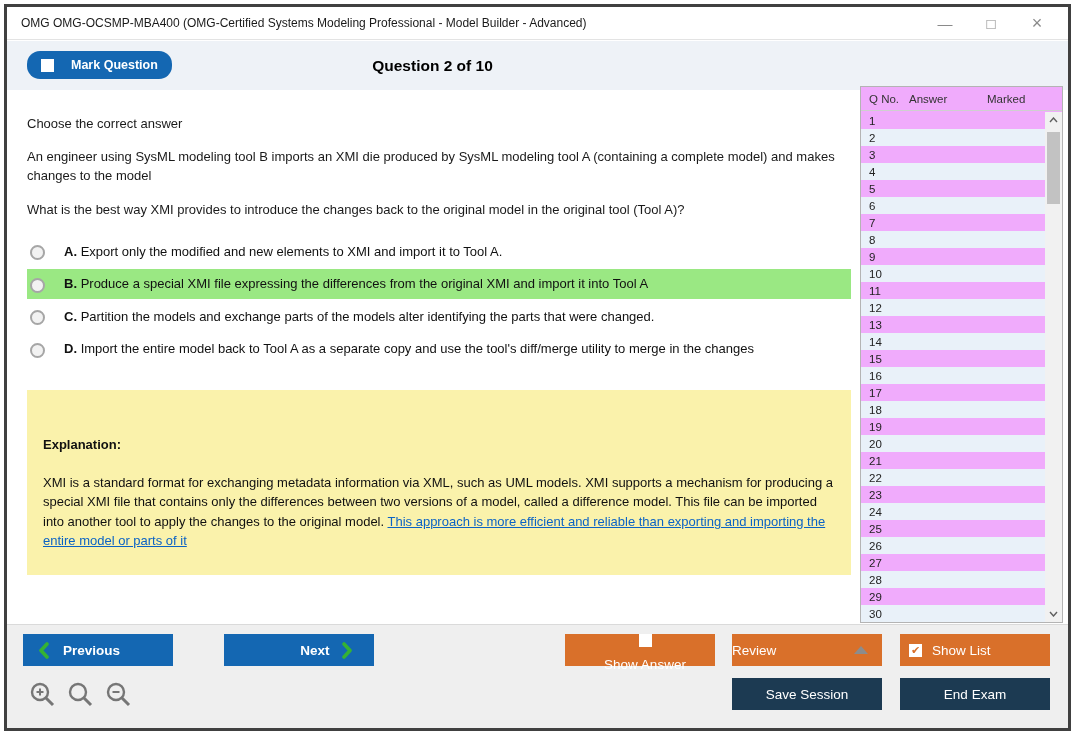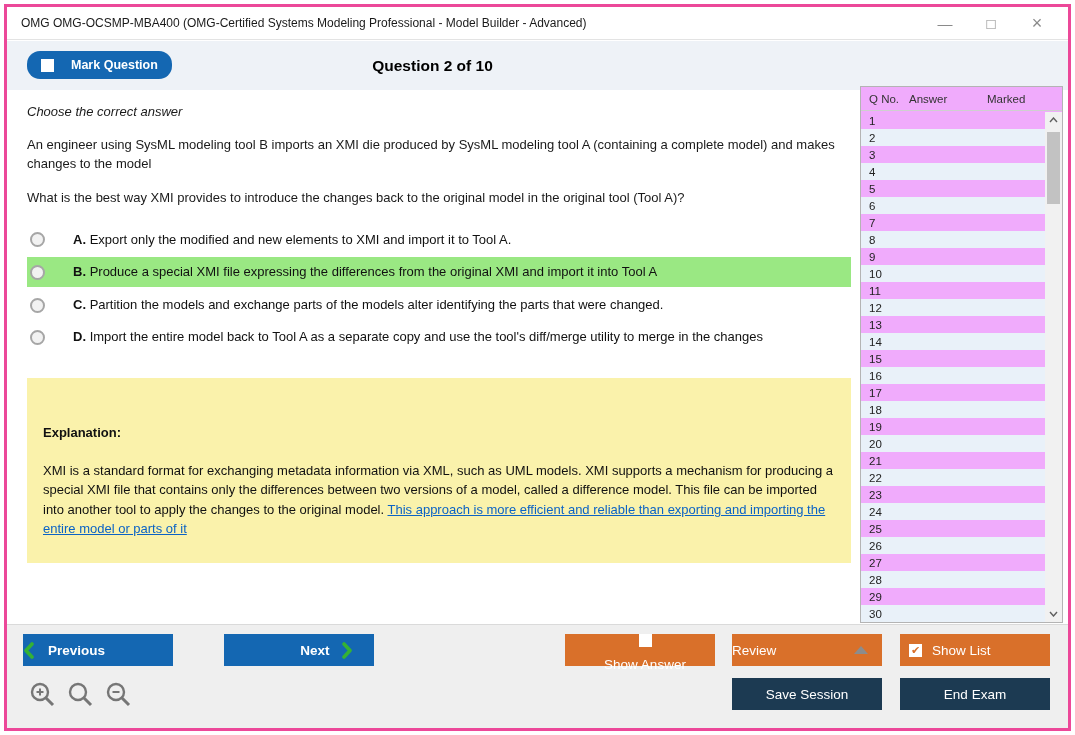--- a/index.html
+++ b/index.html
@@ -1,18 +1,18 @@
 <!DOCTYPE html>
 <html style="--accent-blue: #1467b2; --orange: #d9702a; --navy: #1c3a52; --green-highlight: #9ae883; --explanation-bg: #faf2ab; --link-blue: #0b63c5; --row-alt: #e9f1f9; --chevron-green: #35b234; --header-strip: #eef2f7; --footer-bg: #efefef;"><head>
 <meta charset="utf-8">
 <style>
   * { box-sizing: border-box; margin: 0; padding: 0; }
   body { font-family: "Liberation Sans", sans-serif; background: #fff; }
   .frame { position: relative; width: 1075px; height: 735px; background: #fff; overflow: hidden; }
-  .window { position: absolute; inset: 4px; border: 3px solid #ec4899; background: #fff; }
+  .window { position: absolute; inset: 4px; border: 3px solid #404040; background: #fff; }
 
   
   .titlebar { position: absolute; top: 0; left: 0; right: 0; height: 33px; background: #fff;
     border-bottom: 1px solid #e3e3e3; display: flex; align-items: center; }
   .titlebar-text { font-size: 12px; color: #1a1a1a; padding-left: 14px; }
   .win-controls { margin-left: auto; display: flex; align-items: center; gap: 0; padding-right: 8px; }
   .win-btn { width: 46px; height: 30px; display: flex; align-items: center; justify-content: center;
     color: #8a8a8a; font-size: 15px; cursor: default; }
   .win-btn.close { font-size: 18px; }
 
@@ -22,26 +22,26 @@
     background: var(--accent-blue, #1467b2); color: #fff; font-weight: bold; font-size: 12.5px;
     display: flex; align-items: center; gap: 17px; padding: 0 14px; cursor: pointer; border-radius: 13px; }
   .checkbox { width: 13px; height: 13px; background: #fff; display: inline-flex; align-items: center;
     justify-content: center; font-size: 11px; line-height: 1; color: var(--orange, #d9702a); flex: 0 0 auto; }
   .q-counter { position: absolute; left: 0; right: 210px; top: 0; height: 49px; display: flex;
     align-items: center; justify-content: center; font-size: 15.5px; font-weight: bold; color: #000; }
 
   
   .main { position: absolute; top: 83px; left: 0; right: 0; bottom: 104px; background: #fff; overflow: hidden; }
   .content { position: absolute; left: 20px; top: 0; width: 824px; }
-  .instruction { margin-top: 14px; font-size: 13px; color: #1a1a1a; font-style: italic; }
+  .instruction { margin-top: 26px; font-size: 13px; color: #1a1a1a; }
   .q-body { margin-top: 17px; font-size: 13px; color: #1a1a1a; line-height: 1.45; max-width: 822px; }
   .q-body2 { margin-top: 16px; font-size: 13px; color: #1a1a1a; max-width: 822px; }
 
   .options { margin-top: 20px; }
-  .option { display: flex; align-items: center; gap: 28px; padding: 6px 4px 6px 3px; margin-bottom: 3px; }
+  .option { display: flex; align-items: flex-end; gap: 19px; padding: 6px 4px 6px 3px; margin-bottom: 3px; }
   .option.highlighted { background: var(--green-highlight, #9ae883); }
   .radio { width: 15px; height: 15px; border-radius: 50%; border: 2px solid #a6a6a6;
     background: #f2f2f2; flex: 0 0 auto; margin-top: 1px; cursor: pointer; }
   .option-text { font-size: 13px; color: #111; line-height: 1.35; }
   .option-text b { font-weight: bold; }
 
   .explanation { margin-top: 26px; width: 824px; background: var(--explanation-bg, #faf2ab);
     padding: 26px 16px 24px 16px; font-size: 13px; color: #111; }
   .expl-answer { font-weight: bold; }
   .expl-label { font-weight: bold; margin-top: 21px; }
@@ -66,21 +66,21 @@
   .scroll-thumb { position: absolute; left: 2px; width: 13px; top: 20px; height: 72px; background: #c2c2c2; cursor: pointer; }
 
   
   .footer { position: absolute; left: 0; right: 0; bottom: 0; height: 104px;
     background: var(--footer-bg, #efefef); border-top: 1px solid #dadada; }
   .btn { position: absolute; height: 32px; width: 150px; display: flex; align-items: center;
     color: #fff; font-size: 13.5px; font-weight: bold; cursor: pointer; }
   .btn-blue { background: var(--accent-blue, #1467b2); }
   .btn-orange { background: var(--orange, #d9702a); }
   .btn-navy { background: var(--navy, #1c3a52); justify-content: center; font-weight: normal; font-size: 13.5px; }
-  .btn-prev { left: 16px; top: 9px; gap: 14px; }
+  .btn-prev { left: 16px; top: 9px; padding-left: 15px; gap: 14px; }
   .btn-next { left: 185px; top: 9px; justify-content: center; gap: 12px; padding-left: 55px; margin-left: 32px; }
   .btn-show-answer { left: 558px; top: 9px; padding-left: 10px; gap: 10px; font-weight: normal; flex-direction: column; }
   .btn-review { left: 725px; top: 9px; font-weight: normal; }
   .btn-show-list { left: 893px; top: 9px; padding-left: 9px; gap: 10px; font-weight: normal; }
   .btn-save { left: 725px; top: 53px; }
   .btn-end { left: 893px; top: 53px; }
   .tri-up { margin-left: auto; margin-right: 14px; width: 0; height: 0;
     border-left: 7px solid transparent; border-right: 7px solid transparent; border-bottom: 8px solid #8c8c8c; }
   .zoom-row { position: absolute; left: 22px; top: 56px; display: flex; gap: 11px; align-items: center; }
   .zoom-icon { cursor: pointer; display: inline-flex; }

